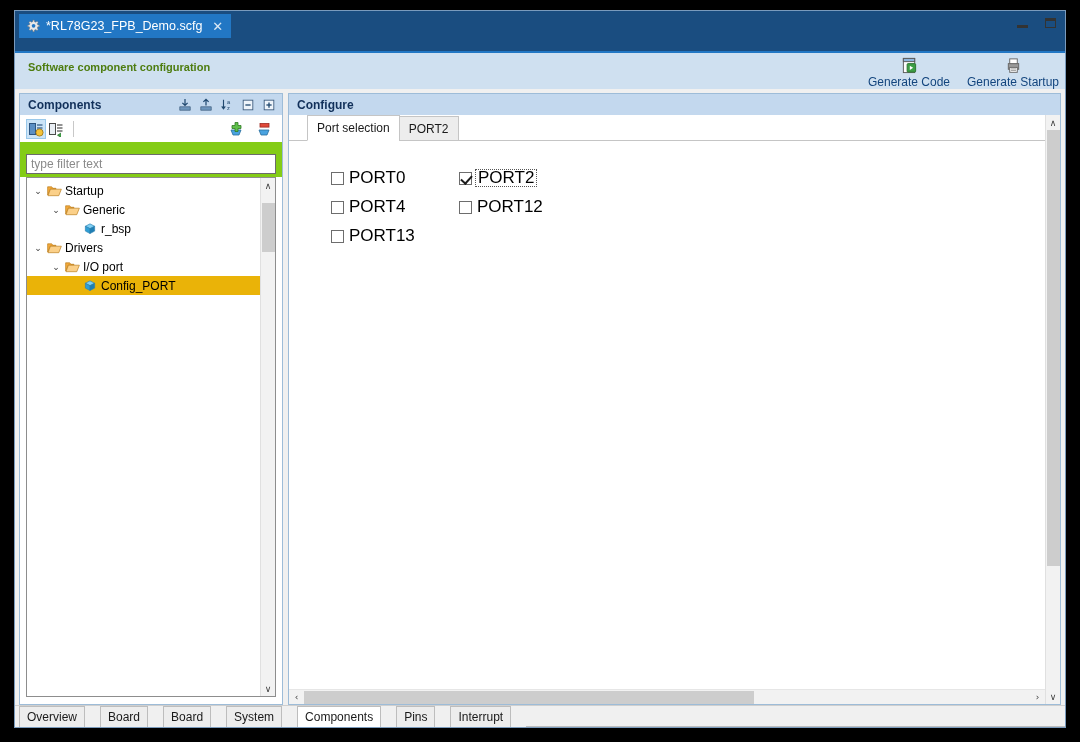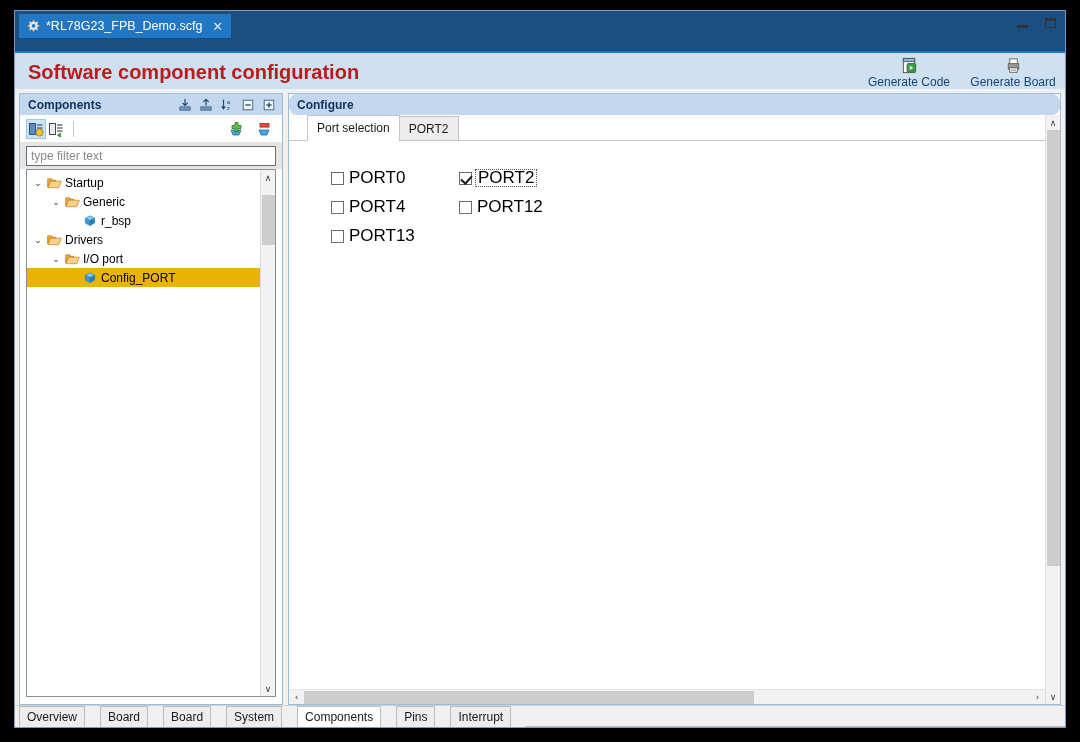--- a/index.html
+++ b/index.html
@@ -70,22 +70,22 @@
   
   .page-header {
     height: 38px;
     background: #cfe0f0;
     border-top: 2px solid #2277c4;
     display: flex; align-items: flex-start;
     position: relative;
     flex: none;
   }
   .page-title {
-    font-size: 20px; font-weight: bold;
-    color: #b91c1c;
+    font-size: 11px; font-weight: bold;
+    color: #4d7c0f;
     padding: 8px 0 0 13px;
   }
   .header-actions {
     position: absolute; right: 4px; top: 1px;
     display: flex; gap: 8px;
   }
   .hdr-act {
     width: 96px;
     display: flex; flex-direction: column;
     align-items: center;
@@ -144,21 +144,21 @@
   }
   .tool-btn.pressed {
     background: #cce4f7;
     border: 1px solid #99c8ea;
   }
   .tool-sep {
     width: 1px; height: 16px; background: #c8c8c8; margin: 0 7px;
   }
   .tool-spacer { flex: 1; }
 
-  .filter-wrap { padding: 4px 6px 3px 6px; background:#e5e5e5; flex:none; }
+  .filter-wrap { padding: 12px 6px 3px 6px; background:#84cc16; flex:none; }
   .filter-input {
     width: 100%; height: 20px;
     border: 1px solid #6b6b6b;
     font-size: 12px;
     padding: 0 4px;
     color: #8a8a8a;
     font-family: "Liberation Sans", sans-serif;
     background: #fff;
   }
   .filter-input::placeholder { color: #8a8a8a; }
@@ -222,21 +222,20 @@
     border: 1px solid #9dbcd8;
     background: #fff;
     min-width: 0;
   }
   .cfg-header {
     height: 21px; background: #c3d8ee;
     display: flex; align-items: center;
     padding-left: 8px;
     font-weight: bold; font-size: 12px; color: #11305a;
     flex: none;
-    border-radius: 8px;
   }
   .cfg-body {
     flex: 1; display: flex; min-height: 0;
     background: #fff;
   }
   .cfg-main {
     flex: 1; display: flex; flex-direction: column; min-width: 0;
     background: #fff;
   }
   .cfg-scroll-area { flex: 1; display: flex; flex-direction: column; min-height: 0; }
@@ -405,21 +404,21 @@
       <div class="hdr-act">
         <span class="ico">
           <svg width="17" height="17" viewBox="0 0 18 18">
             <rect x="3.5" y="7" width="11" height="6" fill="#9a9a9a" stroke="#666"></rect>
             <rect x="5" y="2" width="8" height="5" fill="#fff" stroke="#666"></rect>
             <rect x="5" y="11" width="8" height="5.2" fill="#fff" stroke="#666"></rect>
             <line x1="6.3" y1="12.6" x2="11.7" y2="12.6" stroke="#999"></line>
             <line x1="6.3" y1="14.2" x2="11.7" y2="14.2" stroke="#999"></line>
           </svg>
         </span>
-        <span class="lbl">Generate Board</span>
+        <span class="lbl">Generate Startup</span>
       </div>
 
     </div>
   </div>
 
   <div class="body-split">
 
     <div class="left-pane">
 
       <div class="view-header">

